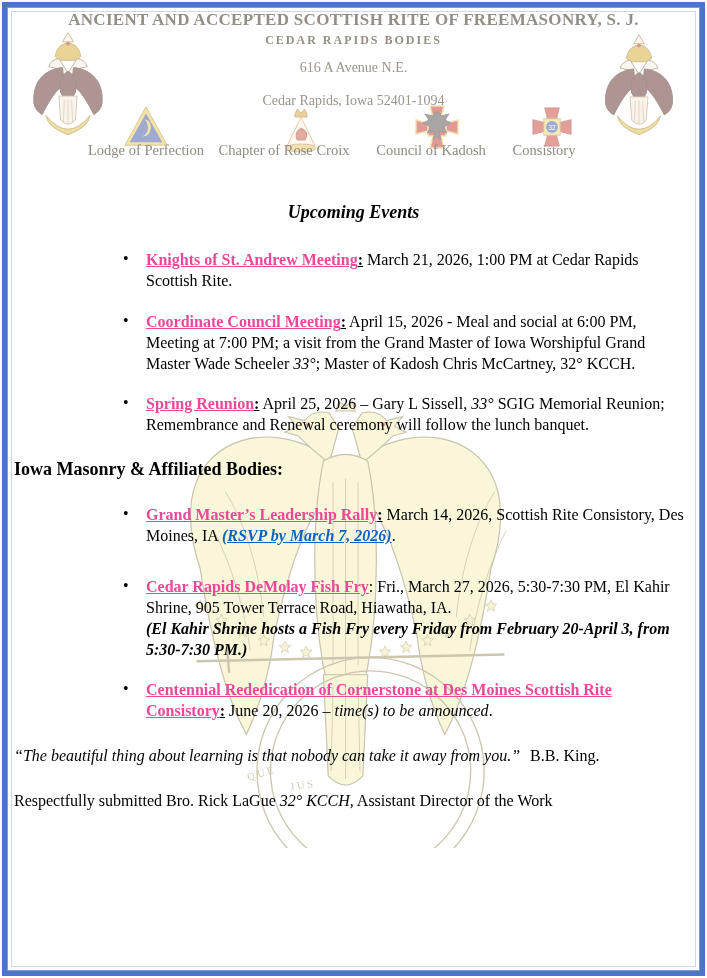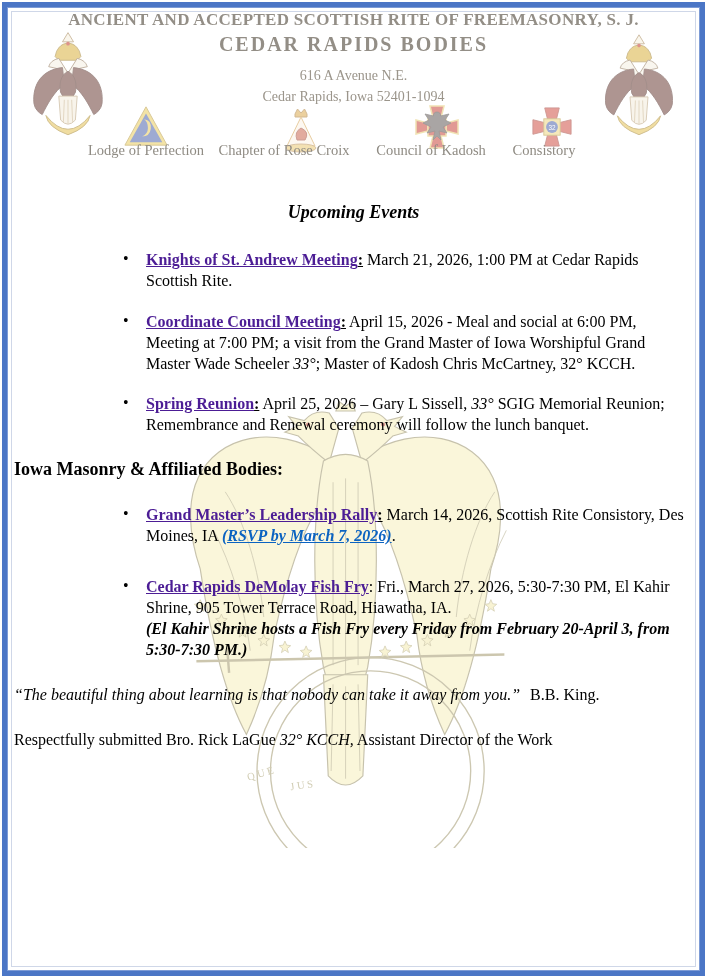--- a/index.html
+++ b/index.html
@@ -8,23 +8,23 @@
     font-family:"Liberation Serif","DejaVu Serif",serif; color:#000;
     overflow:hidden; margin:0 auto;
   }
   
   .border-band { position:absolute; inset:2px; border:5px solid #4b76c6; box-shadow: inset 0 0 0 1px #7d9bd6; pointer-events:none; }
   .border-hairline { position:absolute; inset:11px; border:1px solid #cfd7e8; pointer-events:none; }
 
   
   .header { position:absolute; left:0; right:0; top:0; height:192px; text-align:center; z-index:2; }
   .t1 { margin:10px 10px 0; font-size:17px; font-weight:700; letter-spacing:.3px; color:#938e86; }
-  .t2 { margin:3px 0 12px; font-size:20px; font-weight:700; letter-spacing:2px; color:#938e86; }
+  .t2 { margin:3px 0 12px; font-size:12px; font-weight:700; letter-spacing:2px; color:#938e86; }
   .addr { margin:7px 0 0; font-size:14px; color:#9b958b; }
-  .addr + .addr { margin-top:5px; }
+  .addr + .addr { margin-top:17px; }
 
   .emblem { position:absolute; opacity:.55; }
   .emblem.left  { left:22px;  top:30px; width:92px; height:112px; }
   .emblem.right { left:594px; top:32px; width:90px; height:110px; }
 
   .body-icon  { position:absolute; transform:translateX(-50%); opacity:.5; }
   .body-label { position:absolute; top:142px; transform:translateX(-50%);
                 font-size:14.5px; color:#8f8b83; white-space:nowrap; }
 
   
@@ -36,21 +36,21 @@
   .h-section { font-size:18px; line-height:22px; font-weight:700; text-align:left; margin:2px 0 0; }
   .h-section.second { margin-top:23px; }
 
   ul.events-list { list-style:none; margin:26px 2px 0 107px; padding:0; }
   ul.events-list.second { margin-top:24px; }
   li.event { position:relative; padding-left:25px; }
   li.event::before { content:"•"; position:absolute; left:2px; top:-1px; }
   .mb20{margin-bottom:20px}.mb19{margin-bottom:19px}.mb16{margin-bottom:16px}
   .mb30{margin-bottom:30px}.mb31{margin-bottom:31px}.mb0{margin-bottom:0}
 
-  .evt-link { color:#4c1d95; font-weight:700; text-decoration:underline; cursor:pointer; }
+  .evt-link { color:#ec4899; font-weight:700; text-decoration:underline; cursor:pointer; }
   .evt-link.black { color:#000; cursor:default; }
   .evt-colon { font-weight:700; text-decoration:underline; }
   .evt-colon.plain { font-weight:400; text-decoration:none; }
   .it { font-style:italic; }
   .bold-it { font-weight:700; font-style:italic; }
   .rsvp { color:#0b63c1; font-weight:700; font-style:italic; text-decoration:underline; cursor:pointer; }
 
   .quote { margin:24px 0 0; }
   .quote .qt { font-style:italic; }
   .quote .attr { margin-left:10px; }
@@ -221,19 +221,22 @@
     <div class="h-section second">Iowa Masonry &amp; Affiliated Bodies:</div>
 
     <ul class="events-list second">
       <li class="event mb30">
         <a class="evt-link">Grand Master’s Leadership Rally</a><span class="evt-colon">:</span><span> March 14, 2026, Scottish Rite Consistory, Des Moines, IA </span><a class="rsvp">(RSVP by March 7, 2026)</a><span>.</span>
       </li>
       <li class="event mb19">
         <a class="evt-link">Cedar Rapids DeMolay Fish Fry</a><span class="evt-colon plain">:</span><span> Fri., March 27, 2026, 5:30-7:30 PM, El Kahir Shrine, 905 Tower Terrace Road, Hiawatha, IA.</span><br>
         <span class="bold-it">(El Kahir Shrine hosts a Fish Fry every Friday from February 20-April 3, from 5:30-7:30 PM.)</span>
       </li>
+      <li class="event mb0">
+        <a class="evt-link">Centennial Rededication of Cornerstone at Des Moines Scottish Rite Consistory</a><span class="evt-colon">:</span><span> June 20, 2026 – </span><span class="it">time(s) to be announced</span><span>.</span>
+      </li>
     </ul>
 
     <p class="quote"><span class="qt">“The beautiful thing about learning is that nobody can take it away from you.”</span><span class="attr">B.B. King.</span></p>
 
     <p class="signature"><span>Respectfully submitted Bro. Rick LaGue </span><span class="it">32° KCCH,</span><span> Assistant Director of the Work</span></p>
   </div>
 </div>
 
 </body></html>

